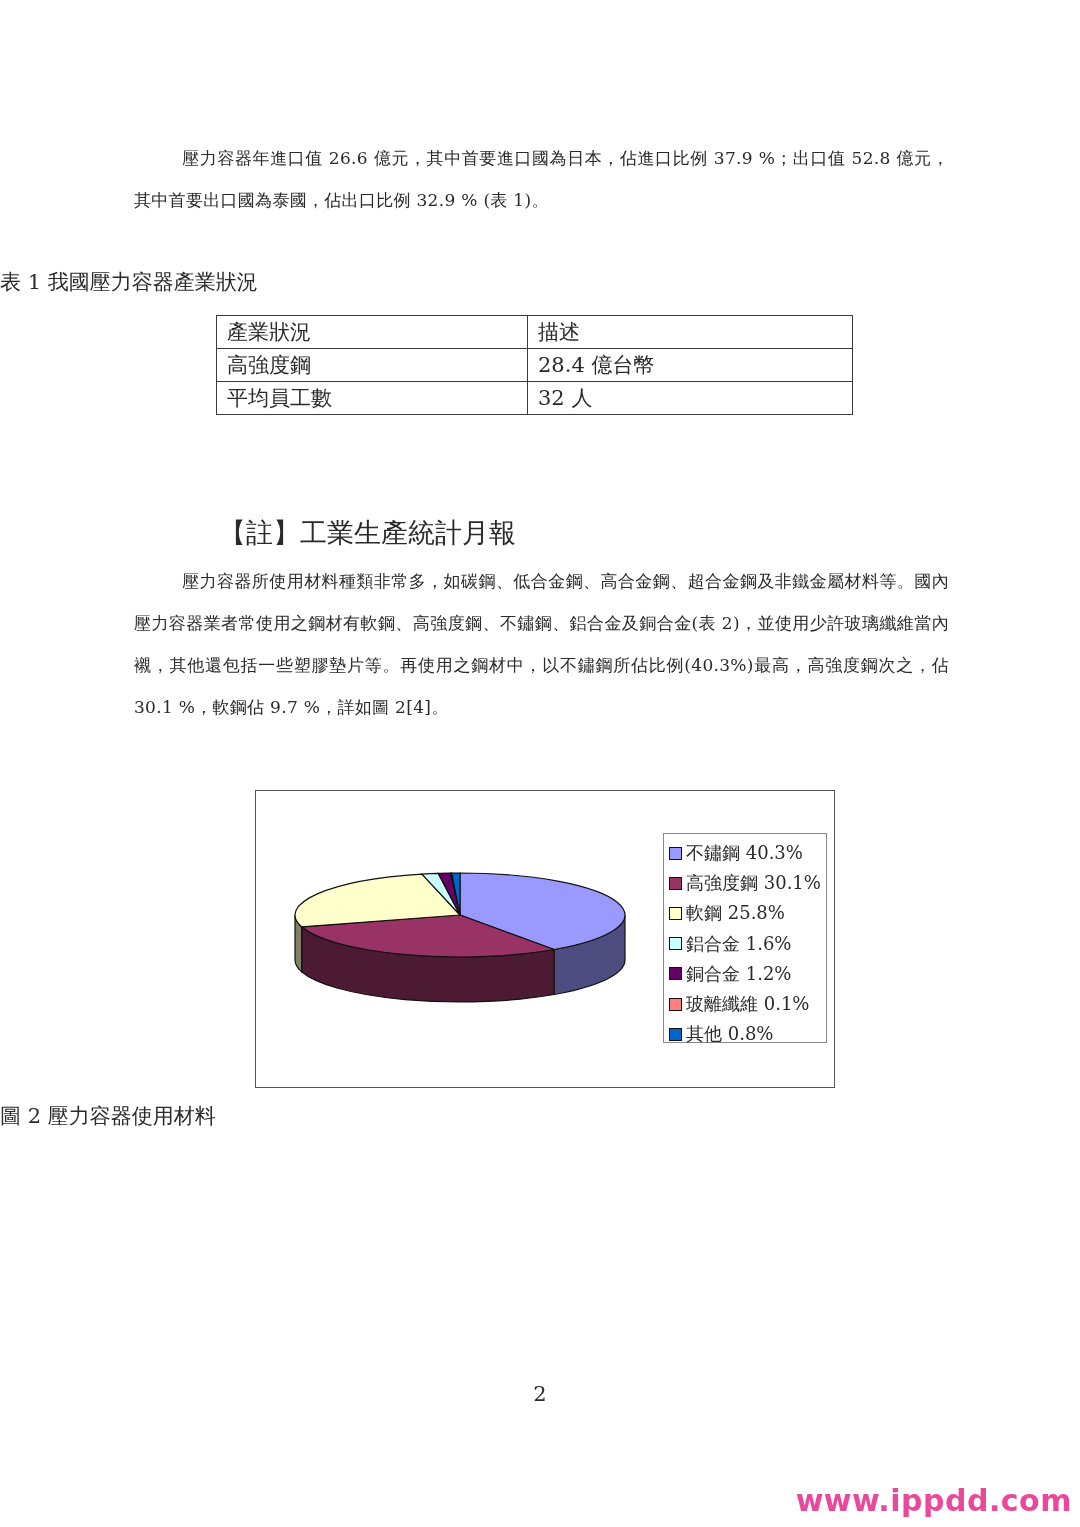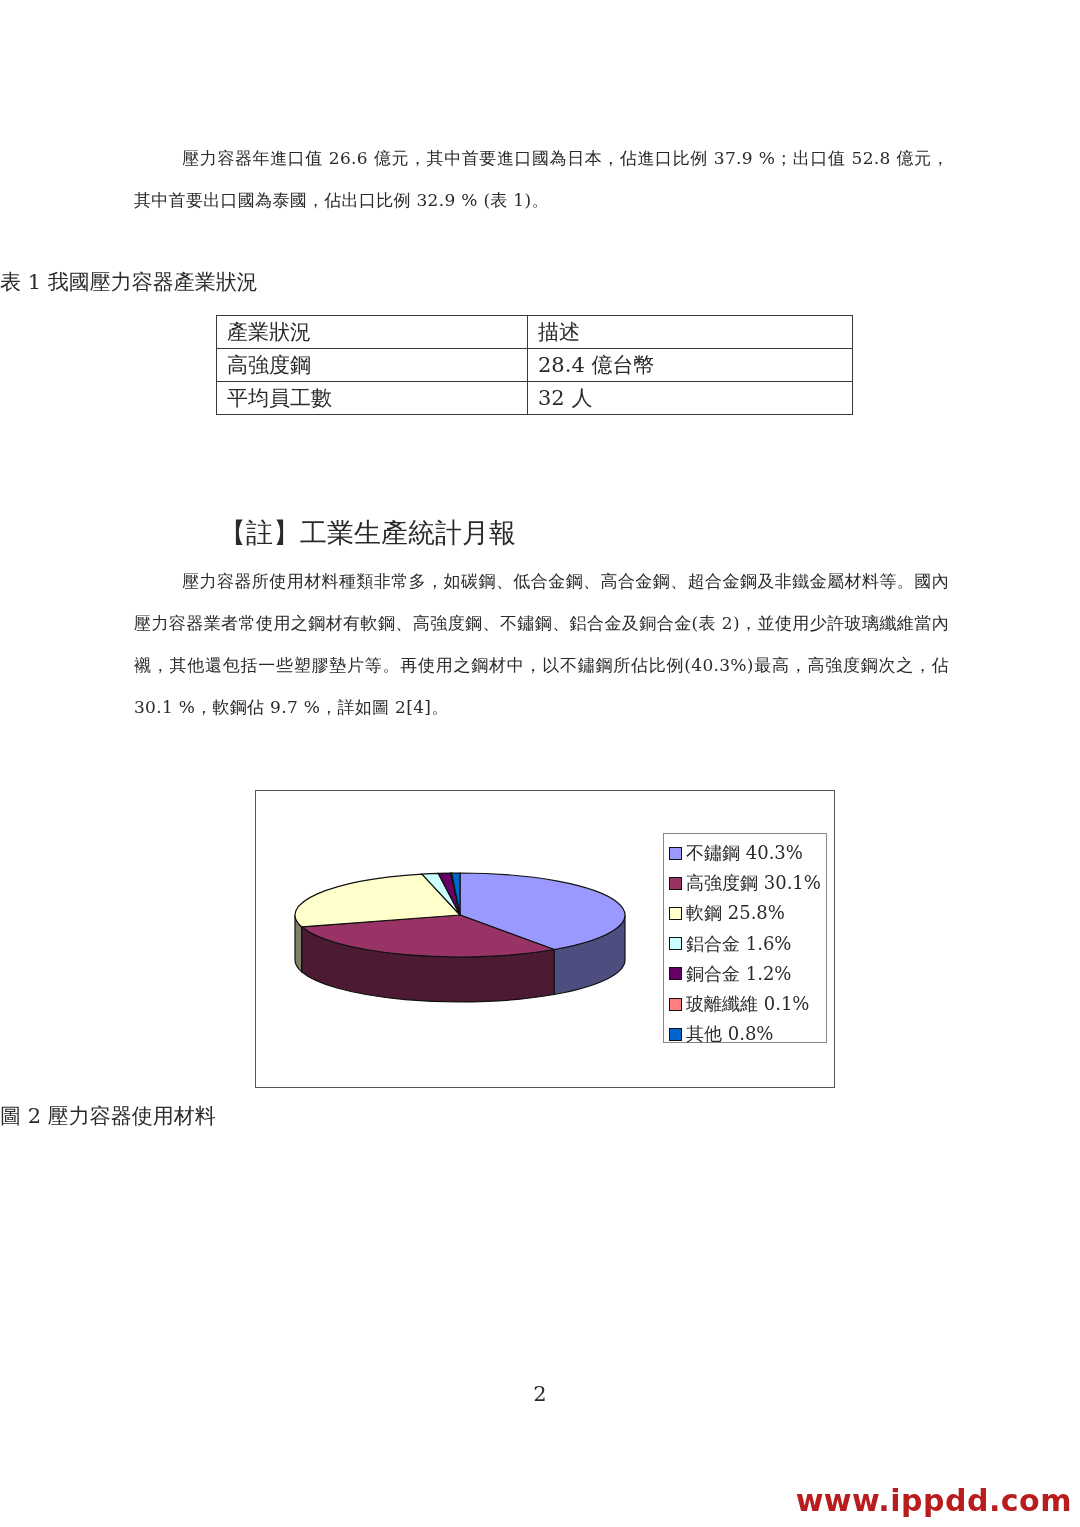--- a/index.html
+++ b/index.html
@@ -29,21 +29,21 @@
   #pie-svg { position: absolute; left: 0; top: 0; }
   #legend {
     position: absolute; left: 407px; top: 42px; width: 164px; height: 210px; border: 1px solid #888;
     box-sizing: border-box; padding: 4px 8px 0 5px; background: #fff;
   }
   .legend-item { display: flex; align-items: center; height: 30.2px; font-size: 18px; white-space: nowrap; }
   .swatch { width: 11px; height: 11px; border: 1.5px solid #111; margin-right: 4px; flex: none; }
   #page-number { position: absolute; top: 1382px; left: 0; width: 1080px; text-align: center; font-size: 21px; }
   #watermark {
     position: absolute; right: 8px; top: 1483px; font-family: "DejaVu Sans", sans-serif; font-weight: bold;
-    font-size: 30px; color: #b91c1c; letter-spacing: 0.5px;
+    font-size: 30px; color: #ec4899; letter-spacing: 0.5px;
   }
 </style>
 </head>
 <body>
 
 <div id="p1" class="para"><span class="indent"></span><span>壓力容器年進口值 26.6 億元，其中首要進口國為日本，佔進口比例 37.9 %；出口值 52.8 億元，其中首要出口國為泰國，佔出口比例 32.9 % (表 1)。</span></div>
 
 <div id="table-caption" class="caption">表 1  我國壓力容器產業狀況</div>
 
 <table class="data">

